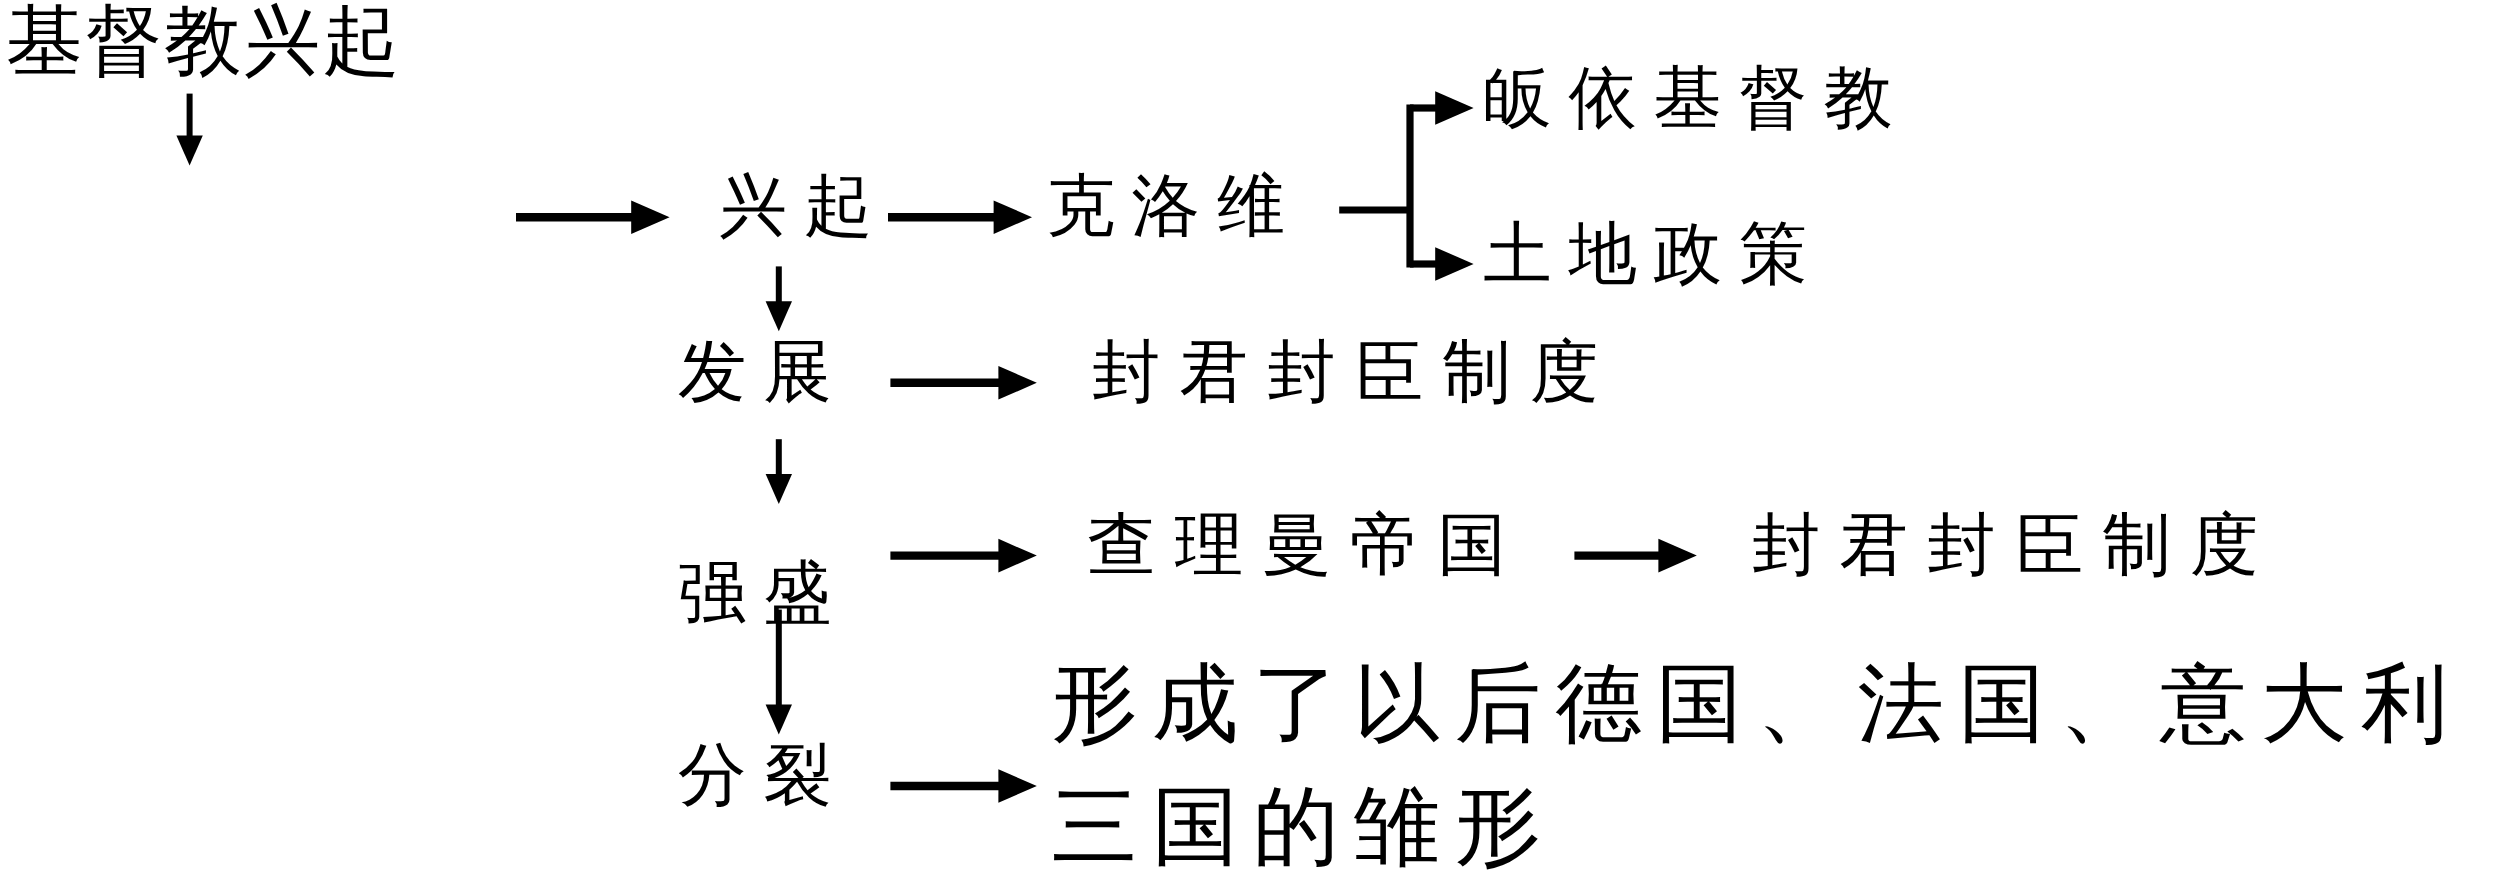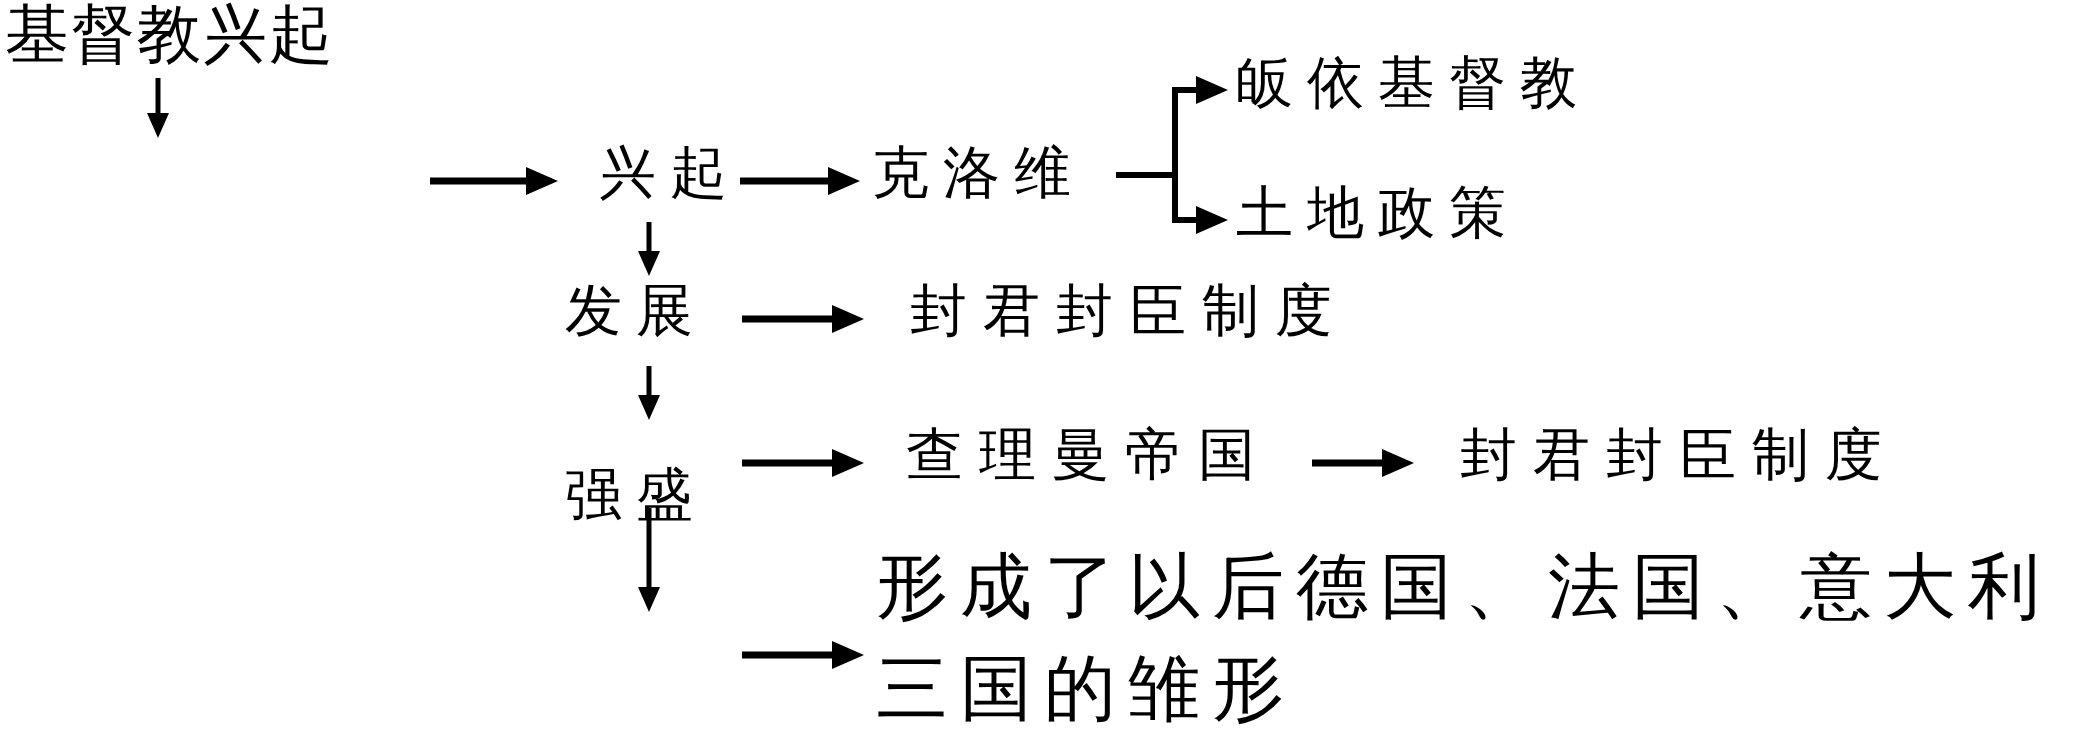--- a/index.html
+++ b/index.html
@@ -126,18 +126,19 @@
   <div class="node" style="left:565px; top:280px;text-align:right;">发展</div>
 
   <div class="node wide" style="left:874px; top:280px;">封君封臣制度</div>
 
   <div class="node" style="left:565px; top:424px;margin-top:40px;">强盛</div>
 
   <div class="node wide" style="left:870px; top:424px;">查理曼帝国</div>
 
   <div class="node wide" style="left:1424px; top:424px;">封君封臣制度</div>
 
+  <div class="node" style="left:565px; top:616px;">分裂</div>
 
   <div class="node bottomline" style="left:876px; top:548px;">形成了以后德国、法国、意大利</div>
 
   <div class="node bottomline" style="left:876px; top:650px;">三国的雏形</div>
 
 </div>
 
 </body></html>

